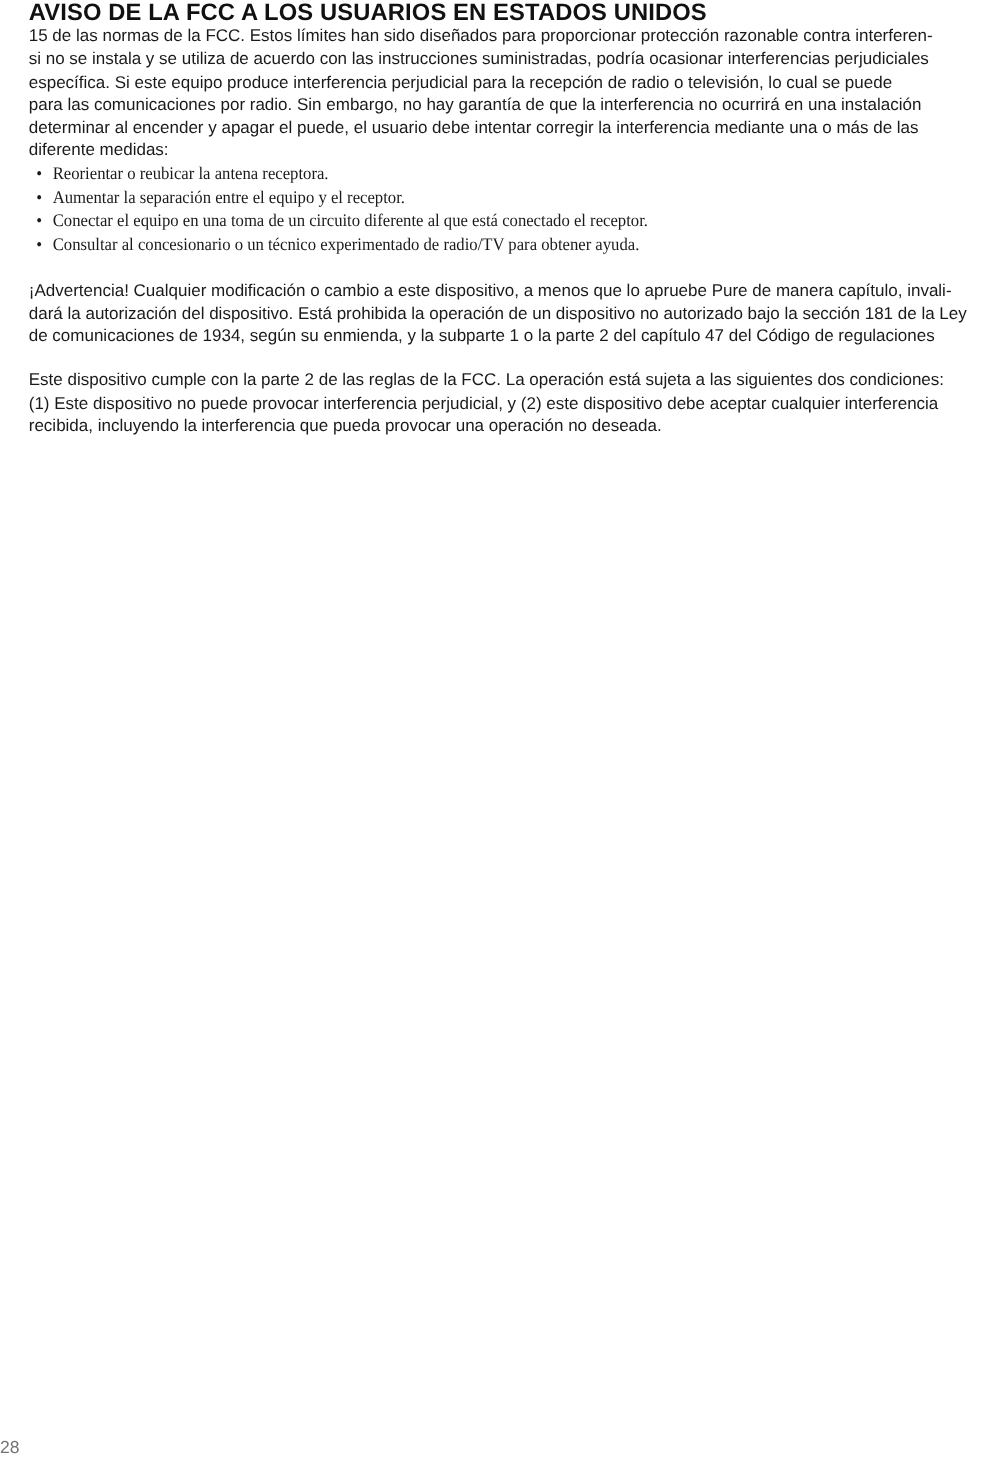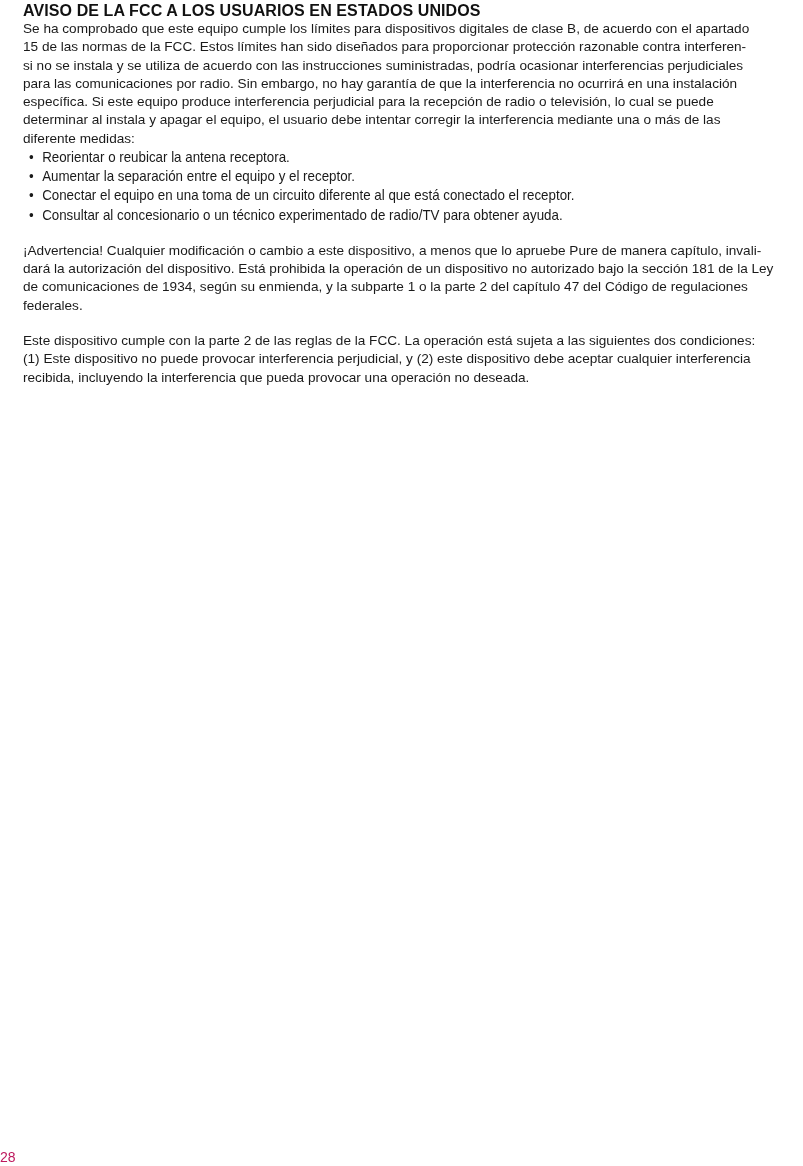--- a/index.html
+++ b/index.html
@@ -3,68 +3,66 @@
   <meta charset="utf-8">
   <style>
     html, body { margin: 0; padding: 0; background: #ffffff; }
     body {
       width: 803px; height: 1166px; position: relative; overflow: hidden;
       font-family: "Liberation Sans", "DejaVu Sans", sans-serif;
       color: #1a1a1a;
     }
     .page { position: absolute; left: 23px; top: 0; width: 775px; }
     .title {
-      font-weight: bold; font-size: 16px; line-height: 19px;
+      font-weight: bold; font-size: 19px; line-height: 19px;
       margin: 0; padding-top: 1px; letter-spacing: 0.1px; white-space: nowrap;
       color: #111;
     }
     .para { font-size: 13.6px; line-height: 18.3px; margin: 0; }
     .line { display: block; white-space: nowrap; }
-    .bullets { list-style: none; margin: 0; padding: 0 0 0 6px; }
+    .bullets { list-style: none; margin: 0; padding: 0 0 0 6px; font-family: Liberation Serif, serif; }
     .bullets li {
       font-size: 14.2px; line-height: 19.2px; white-space: nowrap;
       transform: scaleX(0.94); transform-origin: left center;
     }
     .bullets li .dot { display: inline-block; width: 14px; text-align: left; }
     .gap { height: 17px; }
     .page-number {
       position: absolute; left: 0; top: 1149px;
-      font-size: 14px; line-height: 16px; color: #be185d;
+      font-size: 14px; line-height: 16px; color: #737373;
     }
   </style>
 </head>
 <body>
 
 <div class="page">
   <h1 class="title">AVISO DE LA FCC A LOS USUARIOS EN ESTADOS UNIDOS</h1>
 
   <p class="para">
-    <span class="line">Se ha comprobado que este equipo cumple los límites para dispositivos digitales de clase B, de acuerdo con el apartado</span>
     <span class="line">15 de las normas de la FCC. Estos límites han sido diseñados para proporcionar protección razonable contra interferen-</span>
     <span class="line">si no se instala y se utiliza de acuerdo con las instrucciones suministradas, podría ocasionar interferencias perjudiciales</span>
+    <span class="line">específica. Si este equipo produce interferencia perjudicial para la recepción de radio o televisión, lo cual se puede</span>
     <span class="line">para las comunicaciones por radio. Sin embargo, no hay garantía de que la interferencia no ocurrirá en una instalación</span>
-    <span class="line">específica. Si este equipo produce interferencia perjudicial para la recepción de radio o televisión, lo cual se puede</span>
-    <span class="line">determinar al instala y apagar el equipo, el usuario debe intentar corregir la interferencia mediante una o más de las</span>
+    <span class="line">determinar al encender y apagar el puede, el usuario debe intentar corregir la interferencia mediante una o más de las</span>
     <span class="line">diferente medidas:</span>
   </p>
 
   <ul class="bullets">
     <li><span class="dot">•</span><span>Reorientar o reubicar la antena receptora.</span></li>
     <li><span class="dot">•</span><span>Aumentar la separación entre el equipo y el receptor.</span></li>
     <li><span class="dot">•</span><span>Conectar el equipo en una toma de un circuito diferente al que está conectado el receptor.</span></li>
     <li><span class="dot">•</span><span>Consultar al concesionario o un técnico experimentado de radio/TV para obtener ayuda.</span></li>
   </ul>
 
   <div class="gap"></div>
 
   <p class="para">
     <span class="line">¡Advertencia! Cualquier modificación o cambio a este dispositivo, a menos que lo apruebe Pure de manera capítulo, invali-</span>
     <span class="line">dará la autorización del dispositivo. Está prohibida la operación de un dispositivo no autorizado bajo la sección 181 de la Ley</span>
     <span class="line">de comunicaciones de 1934, según su enmienda, y la subparte 1 o la parte 2 del capítulo 47 del Código de regulaciones</span>
-    <span class="line">federales.</span>
   </p>
 
   <div class="gap"></div>
 
   <p class="para">
     <span class="line">Este dispositivo cumple con la parte 2 de las reglas de la FCC. La operación está sujeta a las siguientes dos condiciones:</span>
     <span class="line">(1) Este dispositivo no puede provocar interferencia perjudicial, y (2) este dispositivo debe aceptar cualquier interferencia</span>
     <span class="line">recibida, incluyendo la interferencia que pueda provocar una operación no deseada.</span>
   </p>
 </div>

